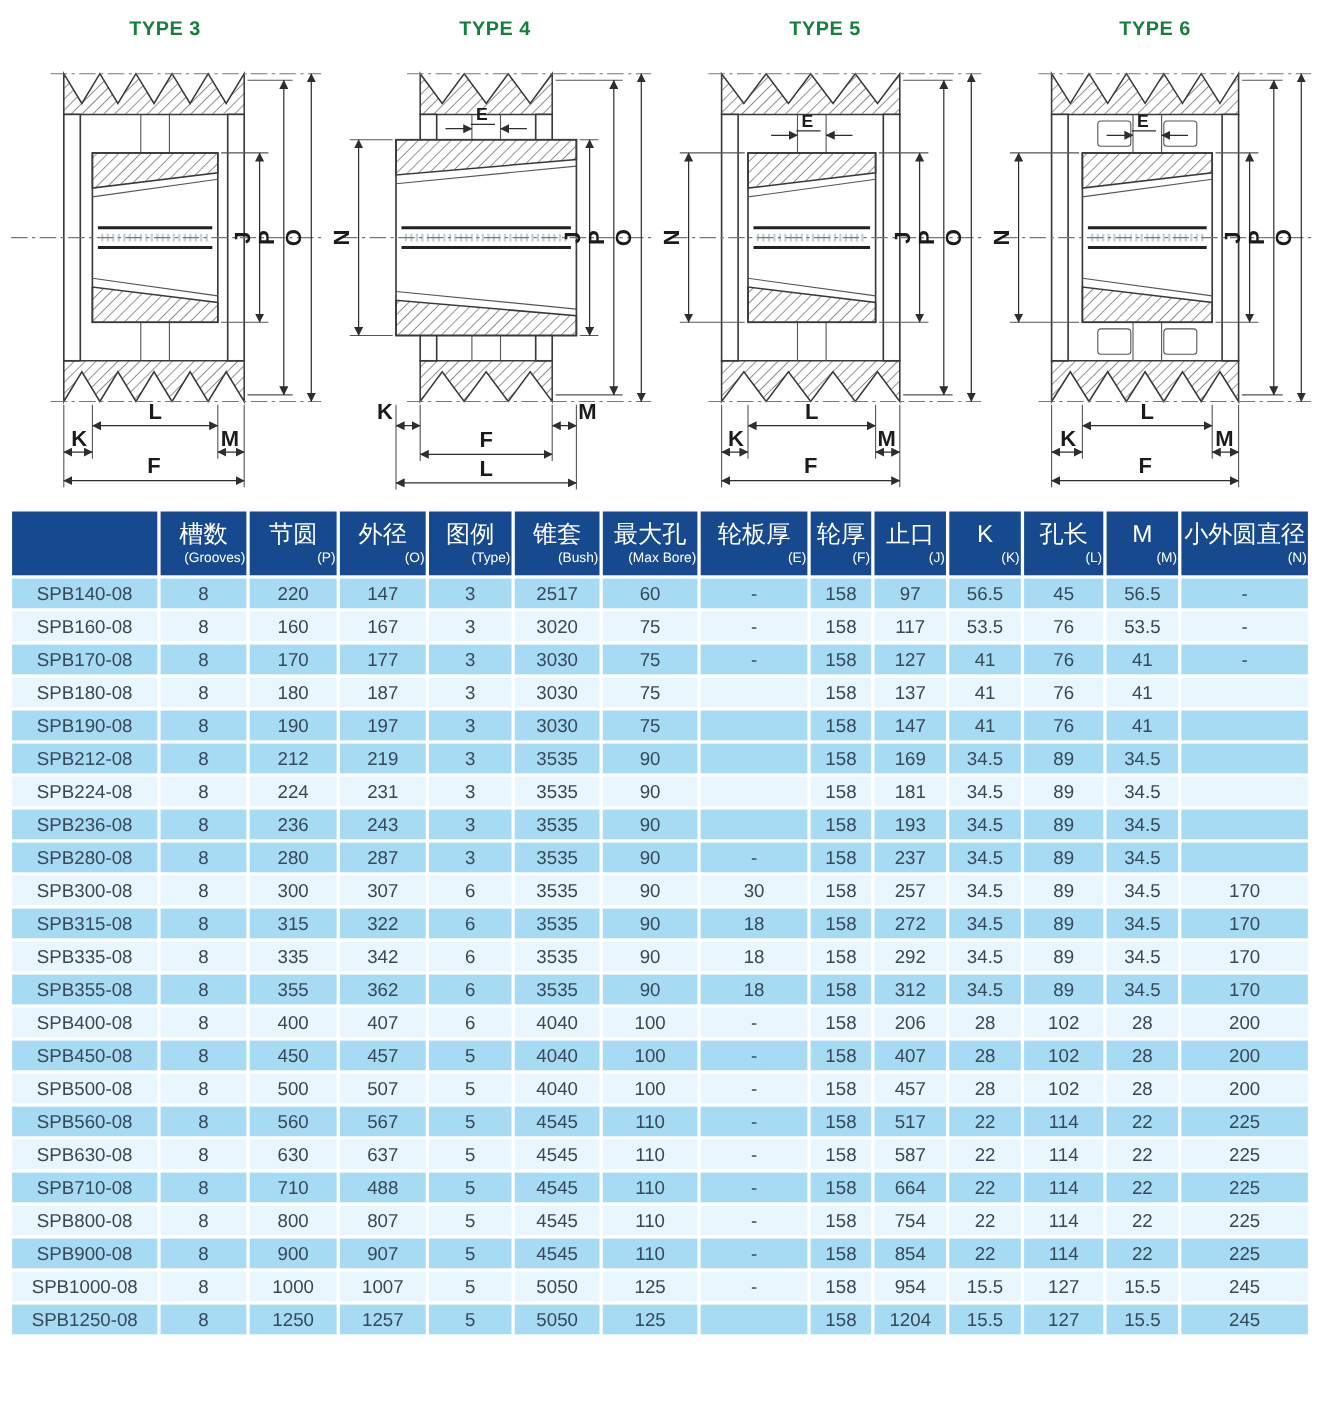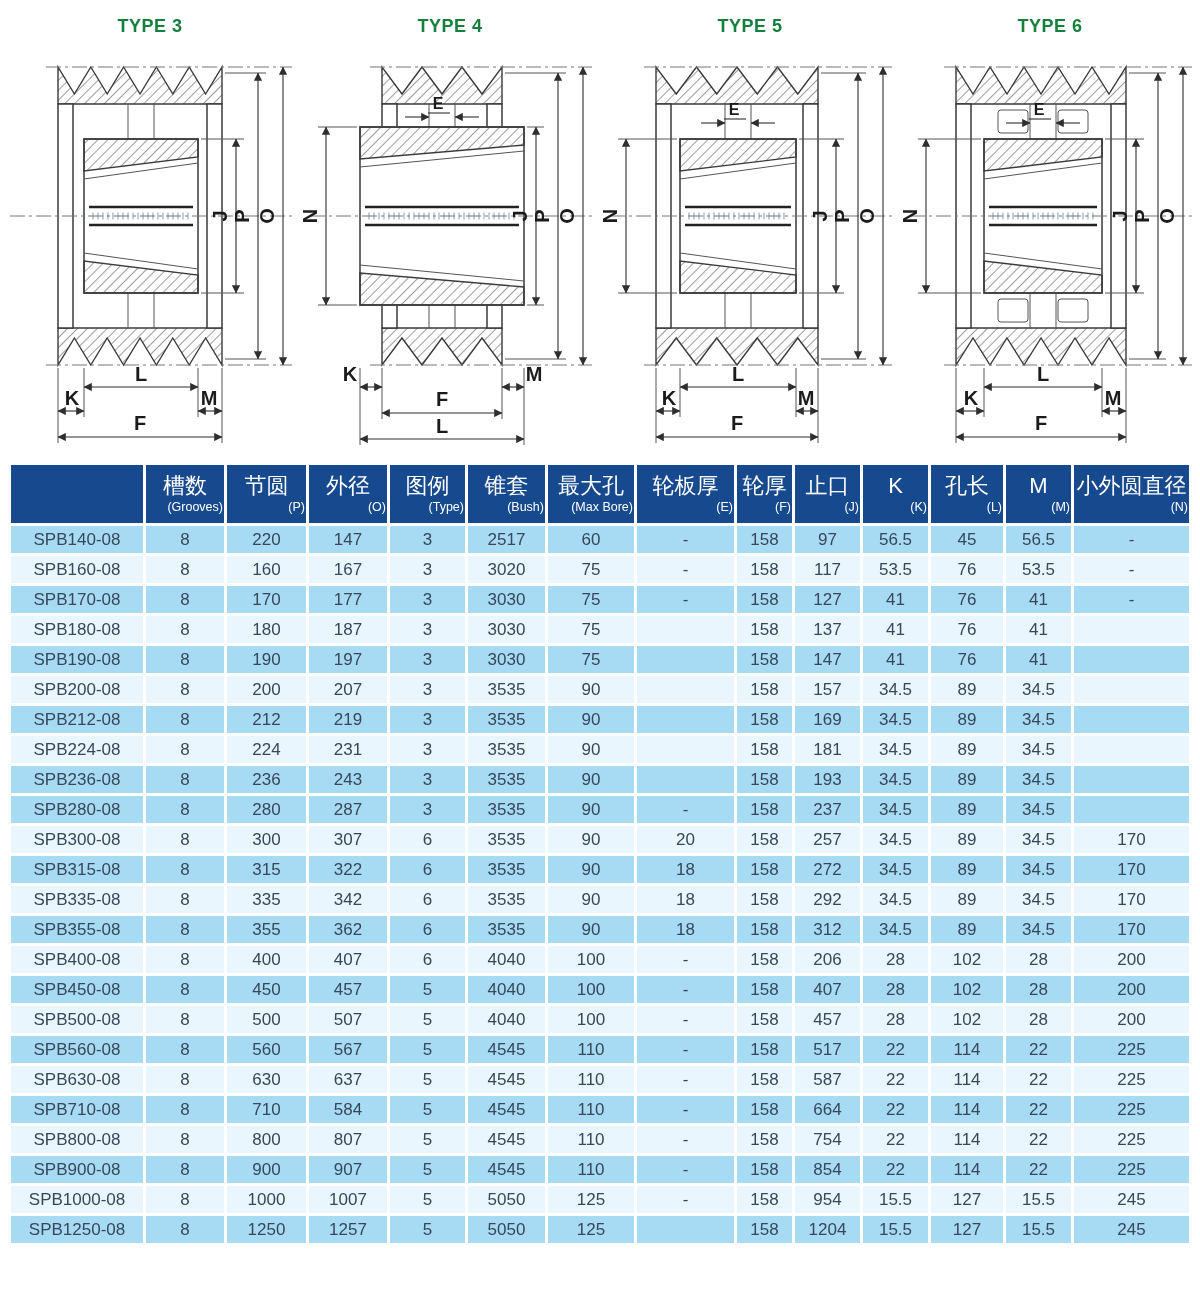--- a/index.html
+++ b/index.html
@@ -436,36 +436,20 @@
           <td>3030</td>
           <td>75</td>
           <td></td>
           <td>158</td>
           <td>147</td>
           <td>41</td>
           <td>76</td>
           <td>41</td>
           <td></td>
         </tr>
-        <tr class="even">
-          <td>SPB200-08</td>
-          <td>8</td>
-          <td>200</td>
-          <td>207</td>
-          <td>3</td>
-          <td>3535</td>
-          <td>90</td>
-          <td></td>
-          <td>158</td>
-          <td>157</td>
-          <td>34.5</td>
-          <td>89</td>
-          <td>34.5</td>
-          <td></td>
-        </tr>
         <tr class="odd">
           <td>SPB212-08</td>
           <td>8</td>
           <td>212</td>
           <td>219</td>
           <td>3</td>
           <td>3535</td>
           <td>90</td>
           <td></td>
           <td>158</td>
@@ -524,21 +508,21 @@
           <td></td>
         </tr>
         <tr class="even">
           <td>SPB300-08</td>
           <td>8</td>
           <td>300</td>
           <td>307</td>
           <td>6</td>
           <td>3535</td>
           <td>90</td>
-          <td>20</td>
+          <td>30</td>
           <td>158</td>
           <td>257</td>
           <td>34.5</td>
           <td>89</td>
           <td>34.5</td>
           <td>170</td>
         </tr>
         <tr class="odd">
           <td>SPB315-08</td>
           <td>8</td>
@@ -664,21 +648,21 @@
           <td>587</td>
           <td>22</td>
           <td>114</td>
           <td>22</td>
           <td>225</td>
         </tr>
         <tr class="odd">
           <td>SPB710-08</td>
           <td>8</td>
           <td>710</td>
-          <td>584</td>
+          <td>488</td>
           <td>5</td>
           <td>4545</td>
           <td>110</td>
           <td>-</td>
           <td>158</td>
           <td>664</td>
           <td>22</td>
           <td>114</td>
           <td>22</td>
           <td>225</td>

